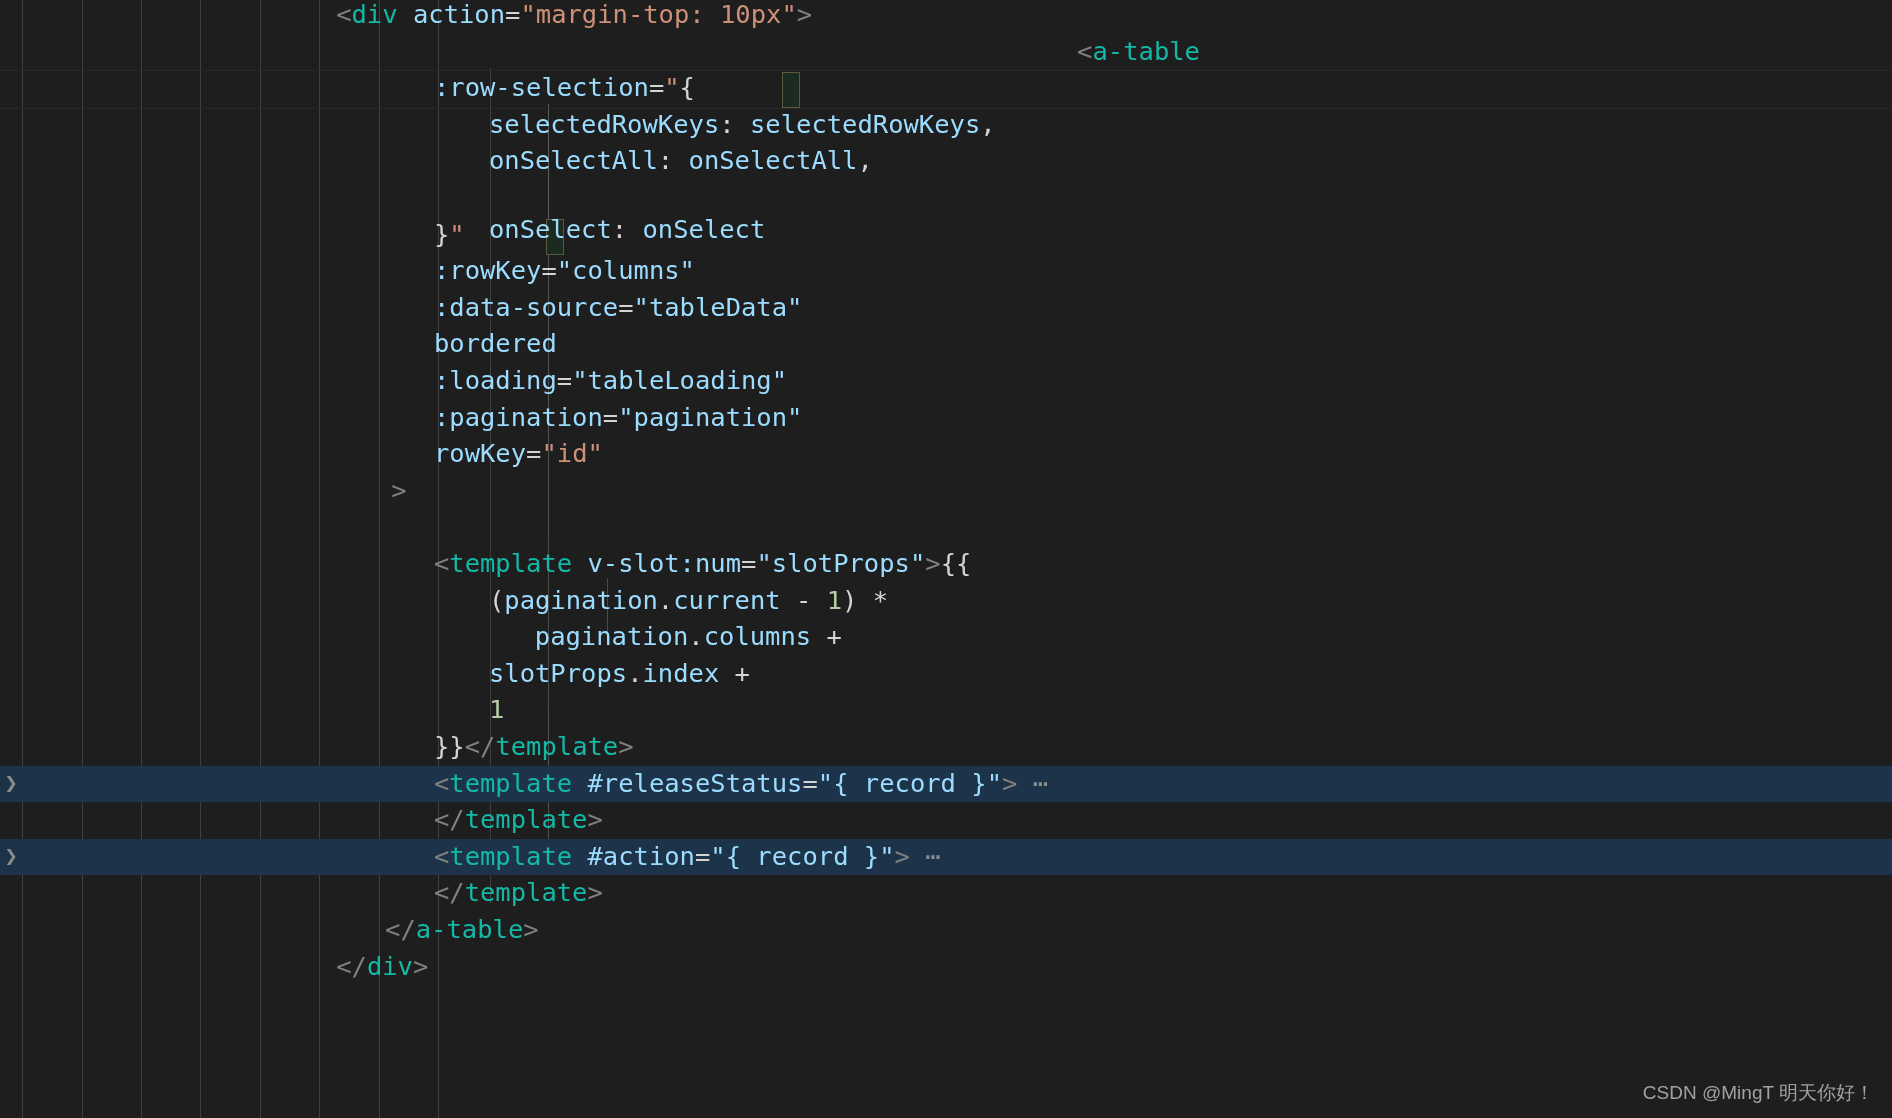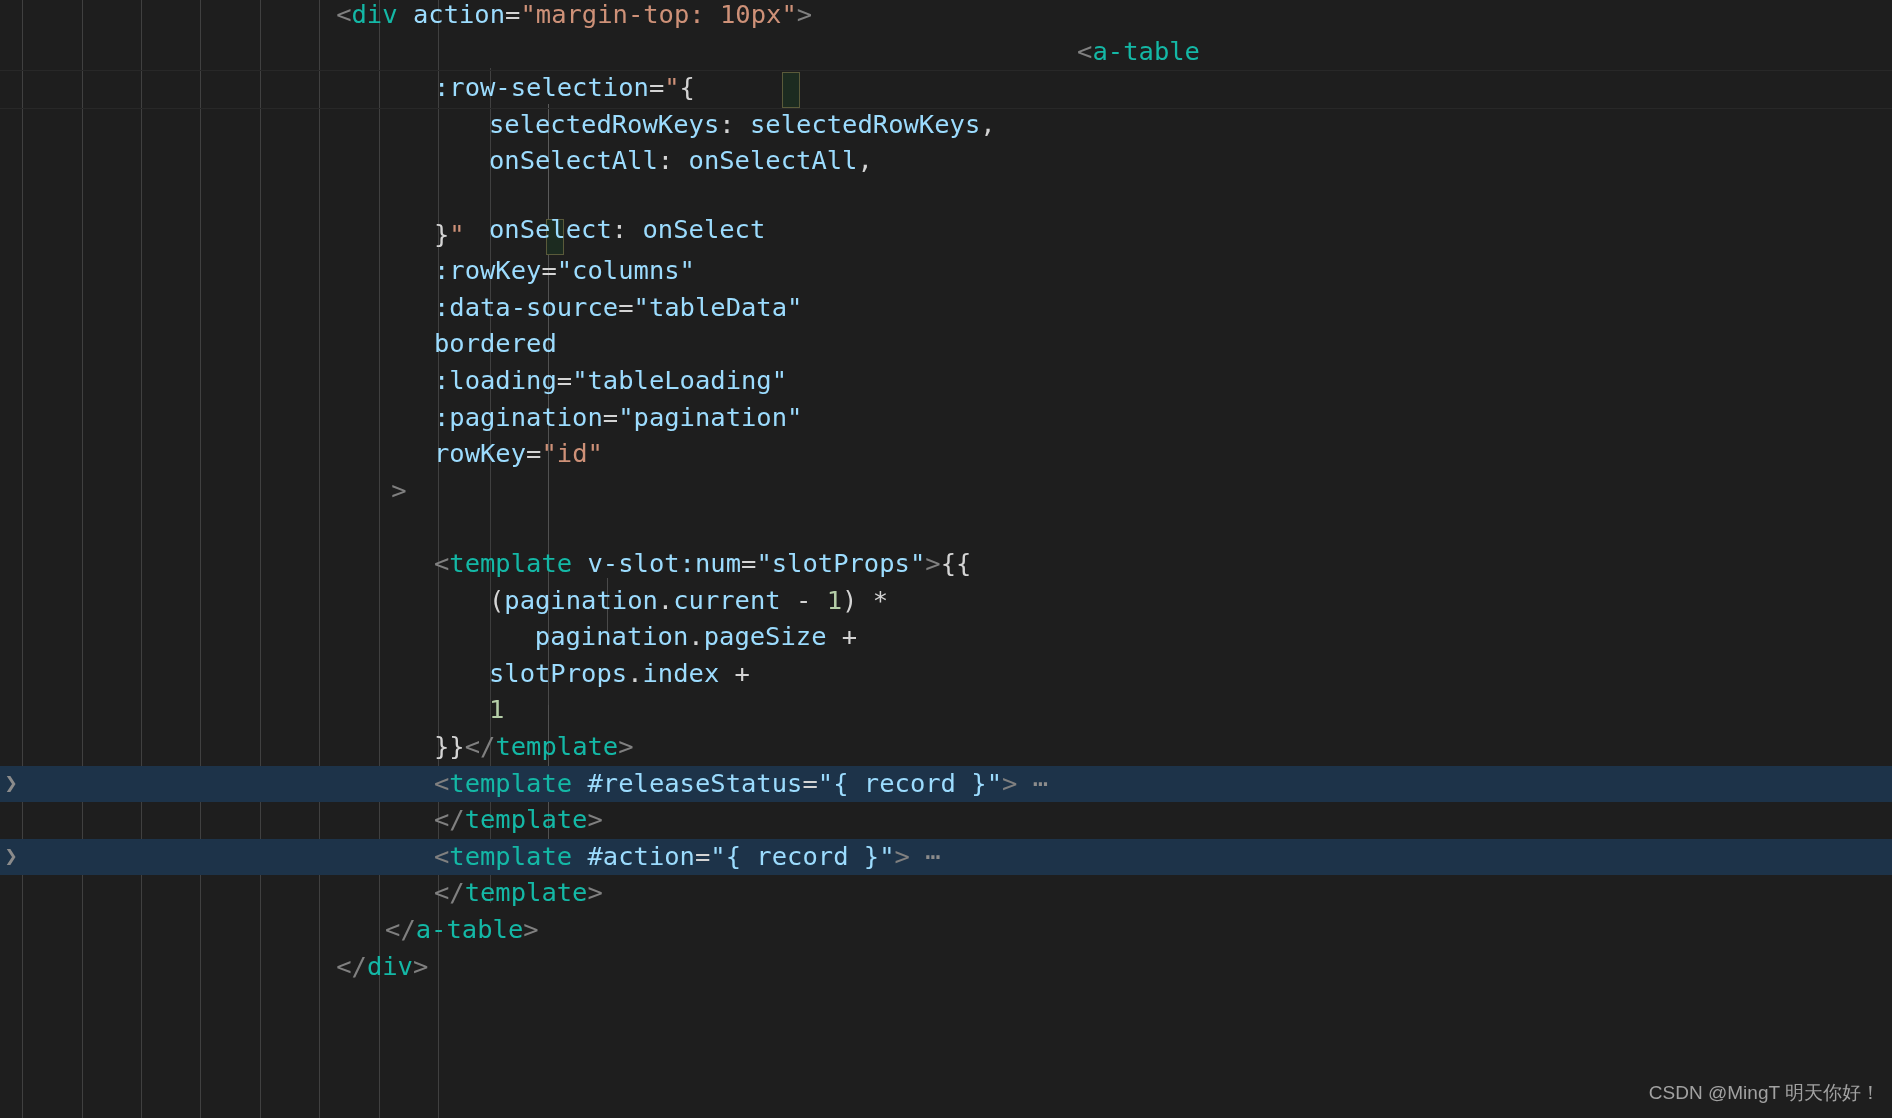--- a/index.html
+++ b/index.html
@@ -58,21 +58,21 @@
   
   .fold-chev{
     position:absolute;left:2px;width:18px;height:36.6px;line-height:36.6px;
     font-size:22px;color:#8b8b8b;text-align:center;
   }
   
   .scope-bar{position:absolute;width:2px;background:#5a5a5a;}
 
   
   .watermark{
-    position:absolute;right:12px;bottom:12px;
+    position:absolute;right:18px;bottom:12px;
     font-family:"Liberation Sans","DejaVu Sans",sans-serif;
     font-size:19px;color:#b9b9b9;opacity:.85;white-space:nowrap;
   }
 </style>
 </head>
 <body>
 
 <div id="editor">
 
   <div class="guides" id="guides">
@@ -111,21 +111,21 @@
       <div class="line" style="top: 252.2px;"><span style="display: inline-block; width: 433.952px;"></span><span class="t-attr">:rowKey</span><span class="t-eq">=</span><span class="t-attr">"columns"</span></div>
       <div class="line" style="top: 288.8px;"><span style="display: inline-block; width: 433.952px;"></span><span class="t-attr">:data-source</span><span class="t-eq">=</span><span class="t-attr">"tableData"</span></div>
       <div class="line" style="top: 325.4px;"><span style="display: inline-block; width: 433.952px;"></span><span class="t-attr">bordered</span></div>
       <div class="line" style="top: 362px;"><span style="display: inline-block; width: 433.952px;"></span><span class="t-attr">:loading</span><span class="t-eq">=</span><span class="t-attr">"tableLoading"</span></div>
       <div class="line" style="top: 398.6px;"><span style="display: inline-block; width: 433.952px;"></span><span class="t-attr">:pagination</span><span class="t-eq">=</span><span class="t-attr">"pagination"</span></div>
       <div class="line" style="top: 435.2px;"><span style="display: inline-block; width: 433.952px;"></span><span class="t-attr">rowKey</span><span class="t-eq">=</span><span class="t-str">"id"</span></div>
       <div class="line" style="top: 471.8px;"><span style="display: inline-block; width: 391.168px;"></span><span class="t-punct">&gt;</span></div>
       <div class="line" style="top: 508.4px;"><span style="display: inline-block; width: 0px;"></span></div>
       <div class="line" style="top: 545px;"><span style="display: inline-block; width: 433.952px;"></span><span class="t-punct">&lt;</span><span class="t-tag">template</span><span class="t-plain"> </span><span class="t-attr">v-slot:num</span><span class="t-eq">=</span><span class="t-attr">"slotProps"</span><span class="t-punct">&gt;</span><span class="t-interp">{{</span></div>
       <div class="line" style="top: 581.6px;"><span style="display: inline-block; width: 488.96px;"></span><span class="t-op">(</span><span class="t-plain">pagination</span><span class="t-op">.</span><span class="t-plain">current</span><span class="t-op"> - </span><span class="t-num">1</span><span class="t-op">)</span><span class="t-op"> *</span></div>
-      <div class="line" style="top: 618.2px;"><span style="display: inline-block; width: 534.8px;"></span><span class="t-plain">pagination</span><span class="t-op">.</span><span class="t-plain">pageSize</span><span class="t-op"> +</span></div>
+      <div class="line" style="top: 618.2px;"><span style="display: inline-block; width: 534.8px;"></span><span class="t-plain">pagination</span><span class="t-op">.</span><span class="t-plain">columns</span><span class="t-op"> +</span></div>
       <div class="line" style="top: 654.8px;"><span style="display: inline-block; width: 488.96px;"></span><span class="t-plain">slotProps</span><span class="t-op">.</span><span class="t-plain">index</span><span class="t-op"> +</span></div>
       <div class="line" style="top: 691.4px;"><span style="display: inline-block; width: 488.96px;"></span><span class="t-num">1</span></div>
       <div class="line" style="top: 728px;"><span style="display: inline-block; width: 433.952px;"></span><span class="t-interp">}}</span><span class="t-punct">&lt;/</span><span class="t-tag">template</span><span class="t-punct">&gt;</span></div>
       <div class="line" style="top: 764.6px;"><span style="display: inline-block; width: 433.952px;"></span><span class="t-punct">&lt;</span><span class="t-tag">template</span><span class="t-plain"> </span><span class="t-attr">#releaseStatus</span><span class="t-eq">=</span><span class="t-attr">"{ record }"</span><span class="t-punct">&gt;</span><span class="fold-dots"> ⋯</span></div>
       <div class="line" style="top: 801.2px;"><span style="display: inline-block; width: 433.952px;"></span><span class="t-punct">&lt;/</span><span class="t-tag">template</span><span class="t-punct">&gt;</span></div>
       <div class="line" style="top: 837.8px;"><span style="display: inline-block; width: 433.952px;"></span><span class="t-punct">&lt;</span><span class="t-tag">template</span><span class="t-plain"> </span><span class="t-attr">#action</span><span class="t-eq">=</span><span class="t-attr">"{ record }"</span><span class="t-punct">&gt;</span><span class="fold-dots"> ⋯</span></div>
       <div class="line" style="top: 874.4px;"><span style="display: inline-block; width: 433.952px;"></span><span class="t-punct">&lt;/</span><span class="t-tag">template</span><span class="t-punct">&gt;</span></div>
       <div class="line" style="top: 947.6px;"><span style="display: inline-block; width: 336.16px;"></span><span class="t-punct">&lt;/</span><span class="t-tag">div</span><span class="t-punct">&gt;</span></div>
       <div class="line" style="top: 911px;"><span style="display: inline-block; width: 385.056px;"></span><span class="t-punct">&lt;/</span><span class="t-tag">a-table</span><span class="t-punct">&gt;</span></div>
     </div>

